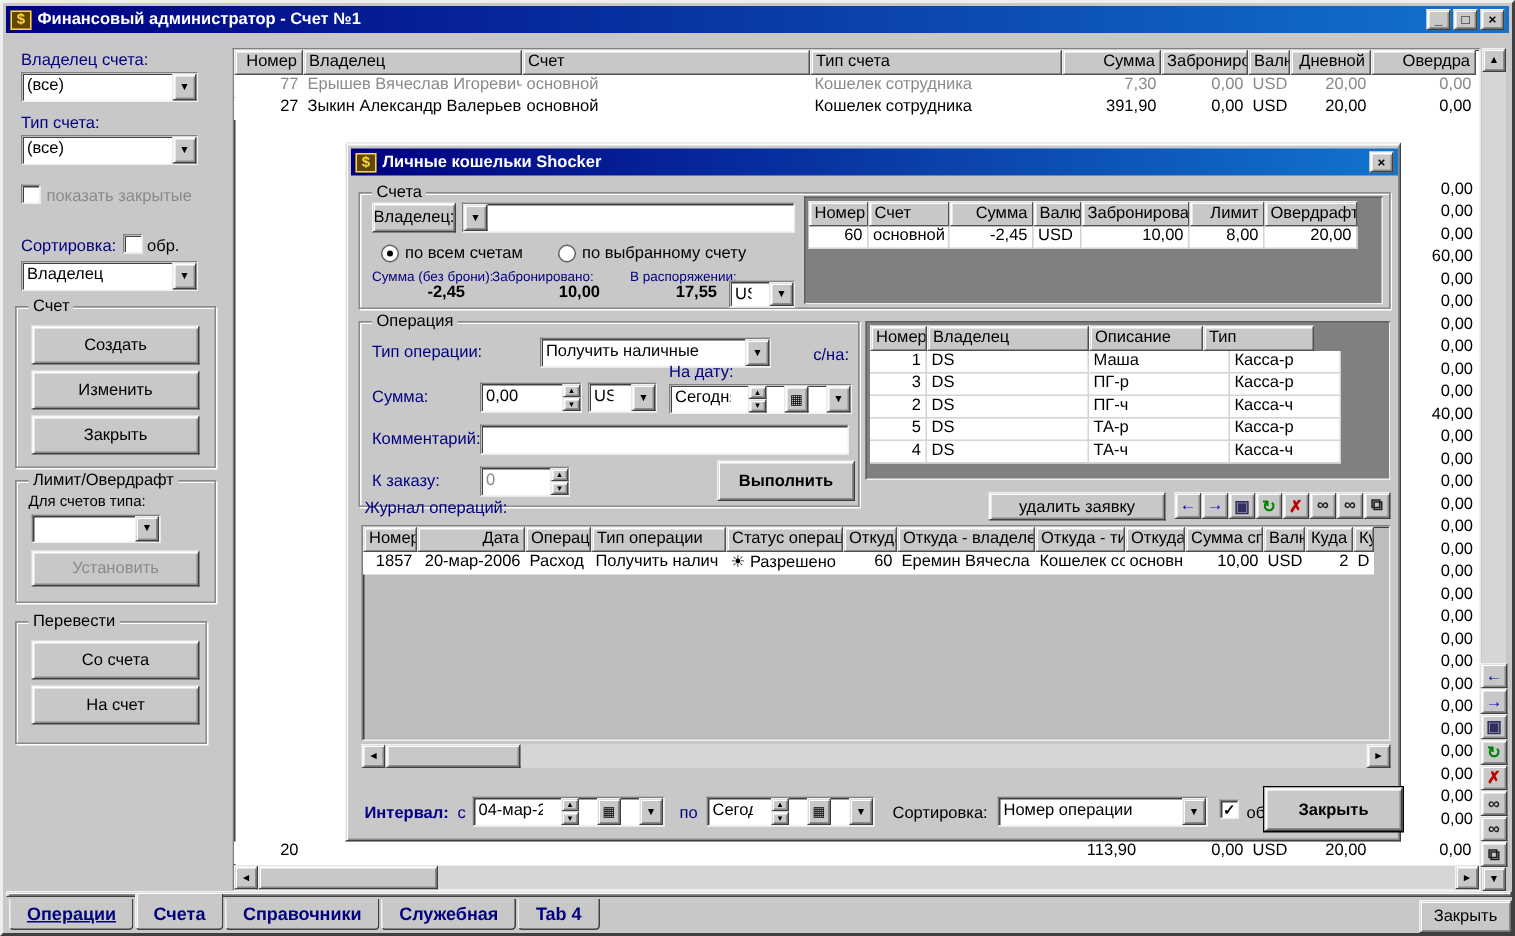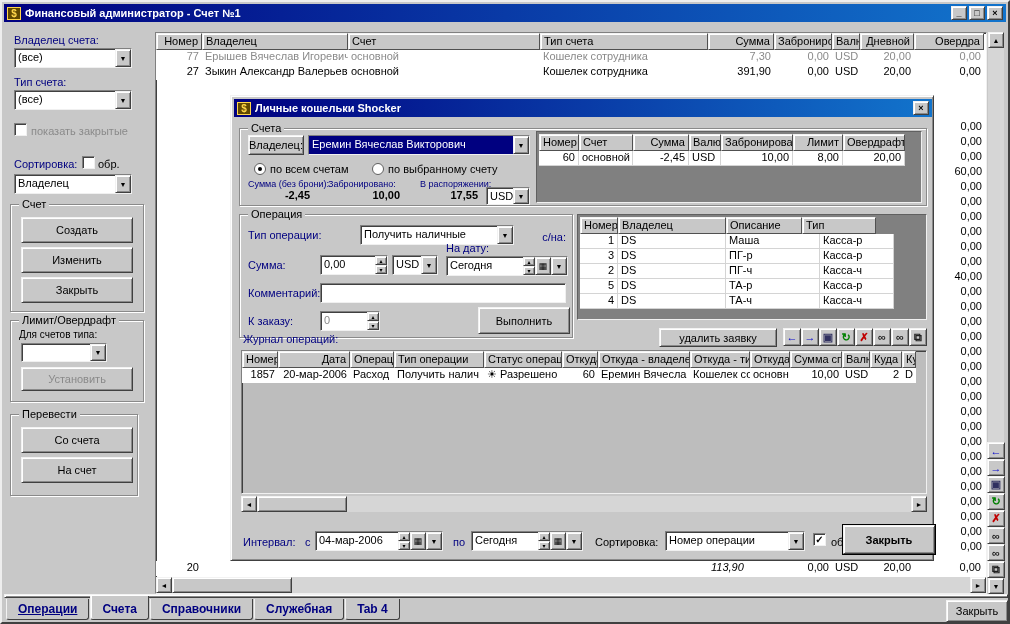--- a/index.html
+++ b/index.html
@@ -8,22 +8,22 @@
 .abs{position:absolute;}
 .raised{background:#c8c8c8;border:1px solid;border-color:#f2f2f2 #404040 #404040 #f2f2f2;box-shadow:inset 1px 1px 0 #fff,inset -1px -1px 0 #8a8a8a;}
 .sunken{background:#fff;border:1px solid;border-color:#808080 #f0f0f0 #f0f0f0 #808080;box-shadow:inset 1px 1px 0 #404040;}
 .btn{display:flex;align-items:center;justify-content:center;cursor:default;user-select:none;white-space:nowrap;}
 .titlebar{background:linear-gradient(90deg,#000080,#1274cc);color:#fff;font-weight:bold;display:flex;align-items:center;padding:0 3px;}
 .titlebar .ttl{flex:1;padding-left:4px;white-space:nowrap;overflow:hidden;}
 .app-icon{width:14px;height:13px;background:#604800;color:#ffd64a;border:1px solid #ffd64a;font-size:10px;font-weight:bold;display:flex;align-items:center;justify-content:center;}
 .tb-btn{width:16px;height:14px;margin-left:2px;font-size:9px;font-weight:bold;color:#000;}
 .navy{color:#000080;}
 .gray-t{color:#8a8a8a;}
-.bold{font-weight:normal;}
-.combo{position:absolute;display:flex;align-items:stretch;background:#fff;border:1px solid;border-color:#808080 #f0f0f0 #f0f0f0 #808080;box-shadow:inset 1px 1px 0 #404040;}
+.bold{font-weight:bold;}
+.combo{position:absolute;display:flex;align-items:stretch;background:#fff;border:1px solid;border-color:#808080 #f0f0f0 #f0f0f0 #808080;box-shadow:inset 1px 1px 0 #404040;gap:12px;}
 .combo .val{flex:1;padding:2px 3px 0;white-space:nowrap;overflow:hidden;}
 .combo .drop{width:16px;font-size:7px;}
 .combo.sel .val{background:#000080;color:#fff;}
 .spin{display:flex;flex-direction:column;width:12px;}
 .spin .btn{flex:1;font-size:6px;line-height:6px;}
 .cal{width:16px;font-size:9px;}
 .group{position:absolute;border:1px solid #8a8a8a;box-shadow:inset 1px 1px 0 #fff,1px 1px 0 #fff;}
 .legend{position:absolute;top:-7px;left:8px;background:#c8c8c8;padding:0 3px;}
 .check{width:13px;height:13px;background:#fff;border:1px solid;border-color:#808080 #f0f0f0 #f0f0f0 #808080;box-shadow:inset 1px 1px 0 #404040;font-size:10px;font-weight:bold;display:flex;align-items:center;justify-content:center;}
 .radio{width:12px;height:12px;border-radius:50%;background:#fff;border:1px solid #606060;display:flex;align-items:center;justify-content:center;}
@@ -143,21 +143,21 @@
           <div class="td" style="width: 54px; text-align: right;">20,00</div>
           <div class="td" style="width: 70px; text-align: right;">0,00</div>
         </div>
       </div>
     <div class="dtable abs" style="left:0;top:528px;">
         <div class="trow">
           <div class="td" style="width: 46px; text-align: right;">20</div>
           <div class="td" style="width: 146px;"></div>
           <div class="td" style="width: 192px;"></div>
           <div class="td" style="width: 168px;"></div>
-          <div class="td" style="width: 66px; text-align: left; font-style: italic;">113,90</div>
+          <div class="td" style="width: 66px; text-align: center;">113,90</div>
           <div class="td" style="width: 58px; text-align: right;">0,00</div>
           <div class="td" style="width: 28px;">USD</div>
           <div class="td" style="width: 54px; text-align: right;">20,00</div>
           <div class="td" style="width: 70px; text-align: right;">0,00</div>
         </div>
       </div>
 
     <div class="hscroll" style="left:0;bottom:0;width:830px;">
       <div class="sb-btn raised btn" style="left:0;">◄</div>
       <div class="thumb raised" style="left:16px;top:0;width:120px;height:16px;"></div>
@@ -217,21 +217,20 @@
     <div class="abs titlebar" style="left:3px;top:3px;width:698px;height:18px;">
       <span class="app-icon">$</span>
       <span class="ttl">Личные кошельки Shocker</span>
       <span class="tb-btn raised btn">×</span>
     </div>
 
     <div class="group" style="left:8px;top:32px;width:688px;height:78px;">
       <span class="legend">Счета</span>
       <div class="abs raised btn" style="left:8px;top:6px;width:56px;height:20px;">Владелец:</div>
       <div class="combo sel" style="left:68px;top:6px;width:222px;height:20px;">
-        <span class="val">Еремин Вячеслав Викторович</span>
         <span class="drop raised btn">▼</span>
       </div>
       <div class="abs radio on" style="left:14px;top:34px;"></div>
       <div class="abs" style="left:30px;top:34px;">по всем счетам</div>
       <div class="abs radio" style="left:132px;top:34px;"></div>
       <div class="abs" style="left:148px;top:34px;">по выбранному счету</div>
       <div class="abs smalllbl" style="left:8px;top:50px;">Сумма (без брони):</div>
       <div class="abs smalllbl" style="left:88px;top:50px;">Забронировано:</div>
       <div class="abs smalllbl" style="left:180px;top:50px;">В распоряжении:</div>
       <div class="valbox" style="left:8px;top:60px;width:66px;">-2,45</div>

